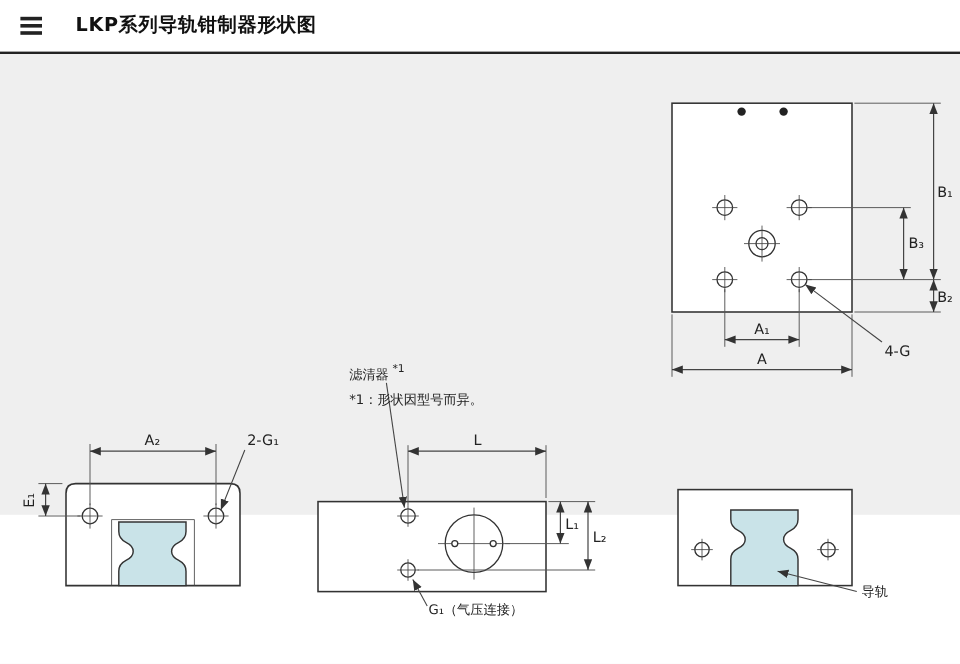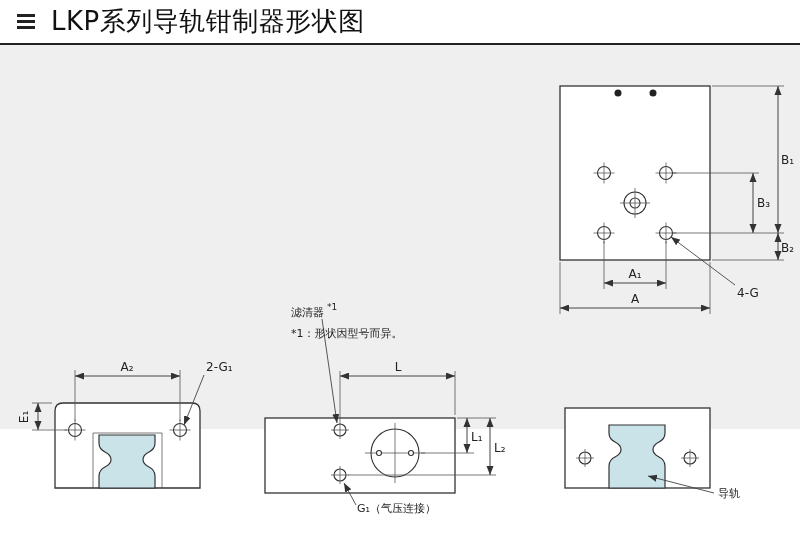--- a/index.html
+++ b/index.html
@@ -4,21 +4,21 @@
 <style>
   html,body { margin:0; padding:0; background:#ffffff; }
   body { width:800px; height:553px; overflow:hidden;
          font-family:"DejaVu Sans","Liberation Sans",sans-serif; }
   .page { width:800px; height:553px; }
   .header { height:45px; background:#ffffff; display:flex; align-items:center;
             gap:12px; padding:0 17px; box-sizing:border-box;
             border-bottom:2px solid #222222; }
   .menu-icon { display:flex; flex-direction:column; gap:3px; }
   .menu-icon b { display:block; width:18px; height:3px; background:#222222; }
-  .title { font-size:26px; font-weight:normal; color:#111111; margin:4px; letter-spacing:0.5px; }
+  .title { font-size:16px; font-weight:bold; color:#111111; margin:16px; letter-spacing:0.5px; }
   .canvas { width:800px; height:384px; background:#efefef; }
   svg { display:block; }
   svg text { fill:#222222; }
   .outline { fill:#ffffff; stroke:#333333; stroke-width:1.3; }
   .hole { fill:#ffffff; stroke:#333333; stroke-width:1.1; }
   .cl   { stroke:#444444; stroke-width:0.7; fill:none; }
   .dim  { stroke:#444444; stroke-width:1; fill:none; }
   .ext  { stroke:#555555; stroke-width:0.8; fill:none; }
   .leader { stroke:#444444; stroke-width:0.9; fill:none; }
   .dimtext { font-size:12px; }

